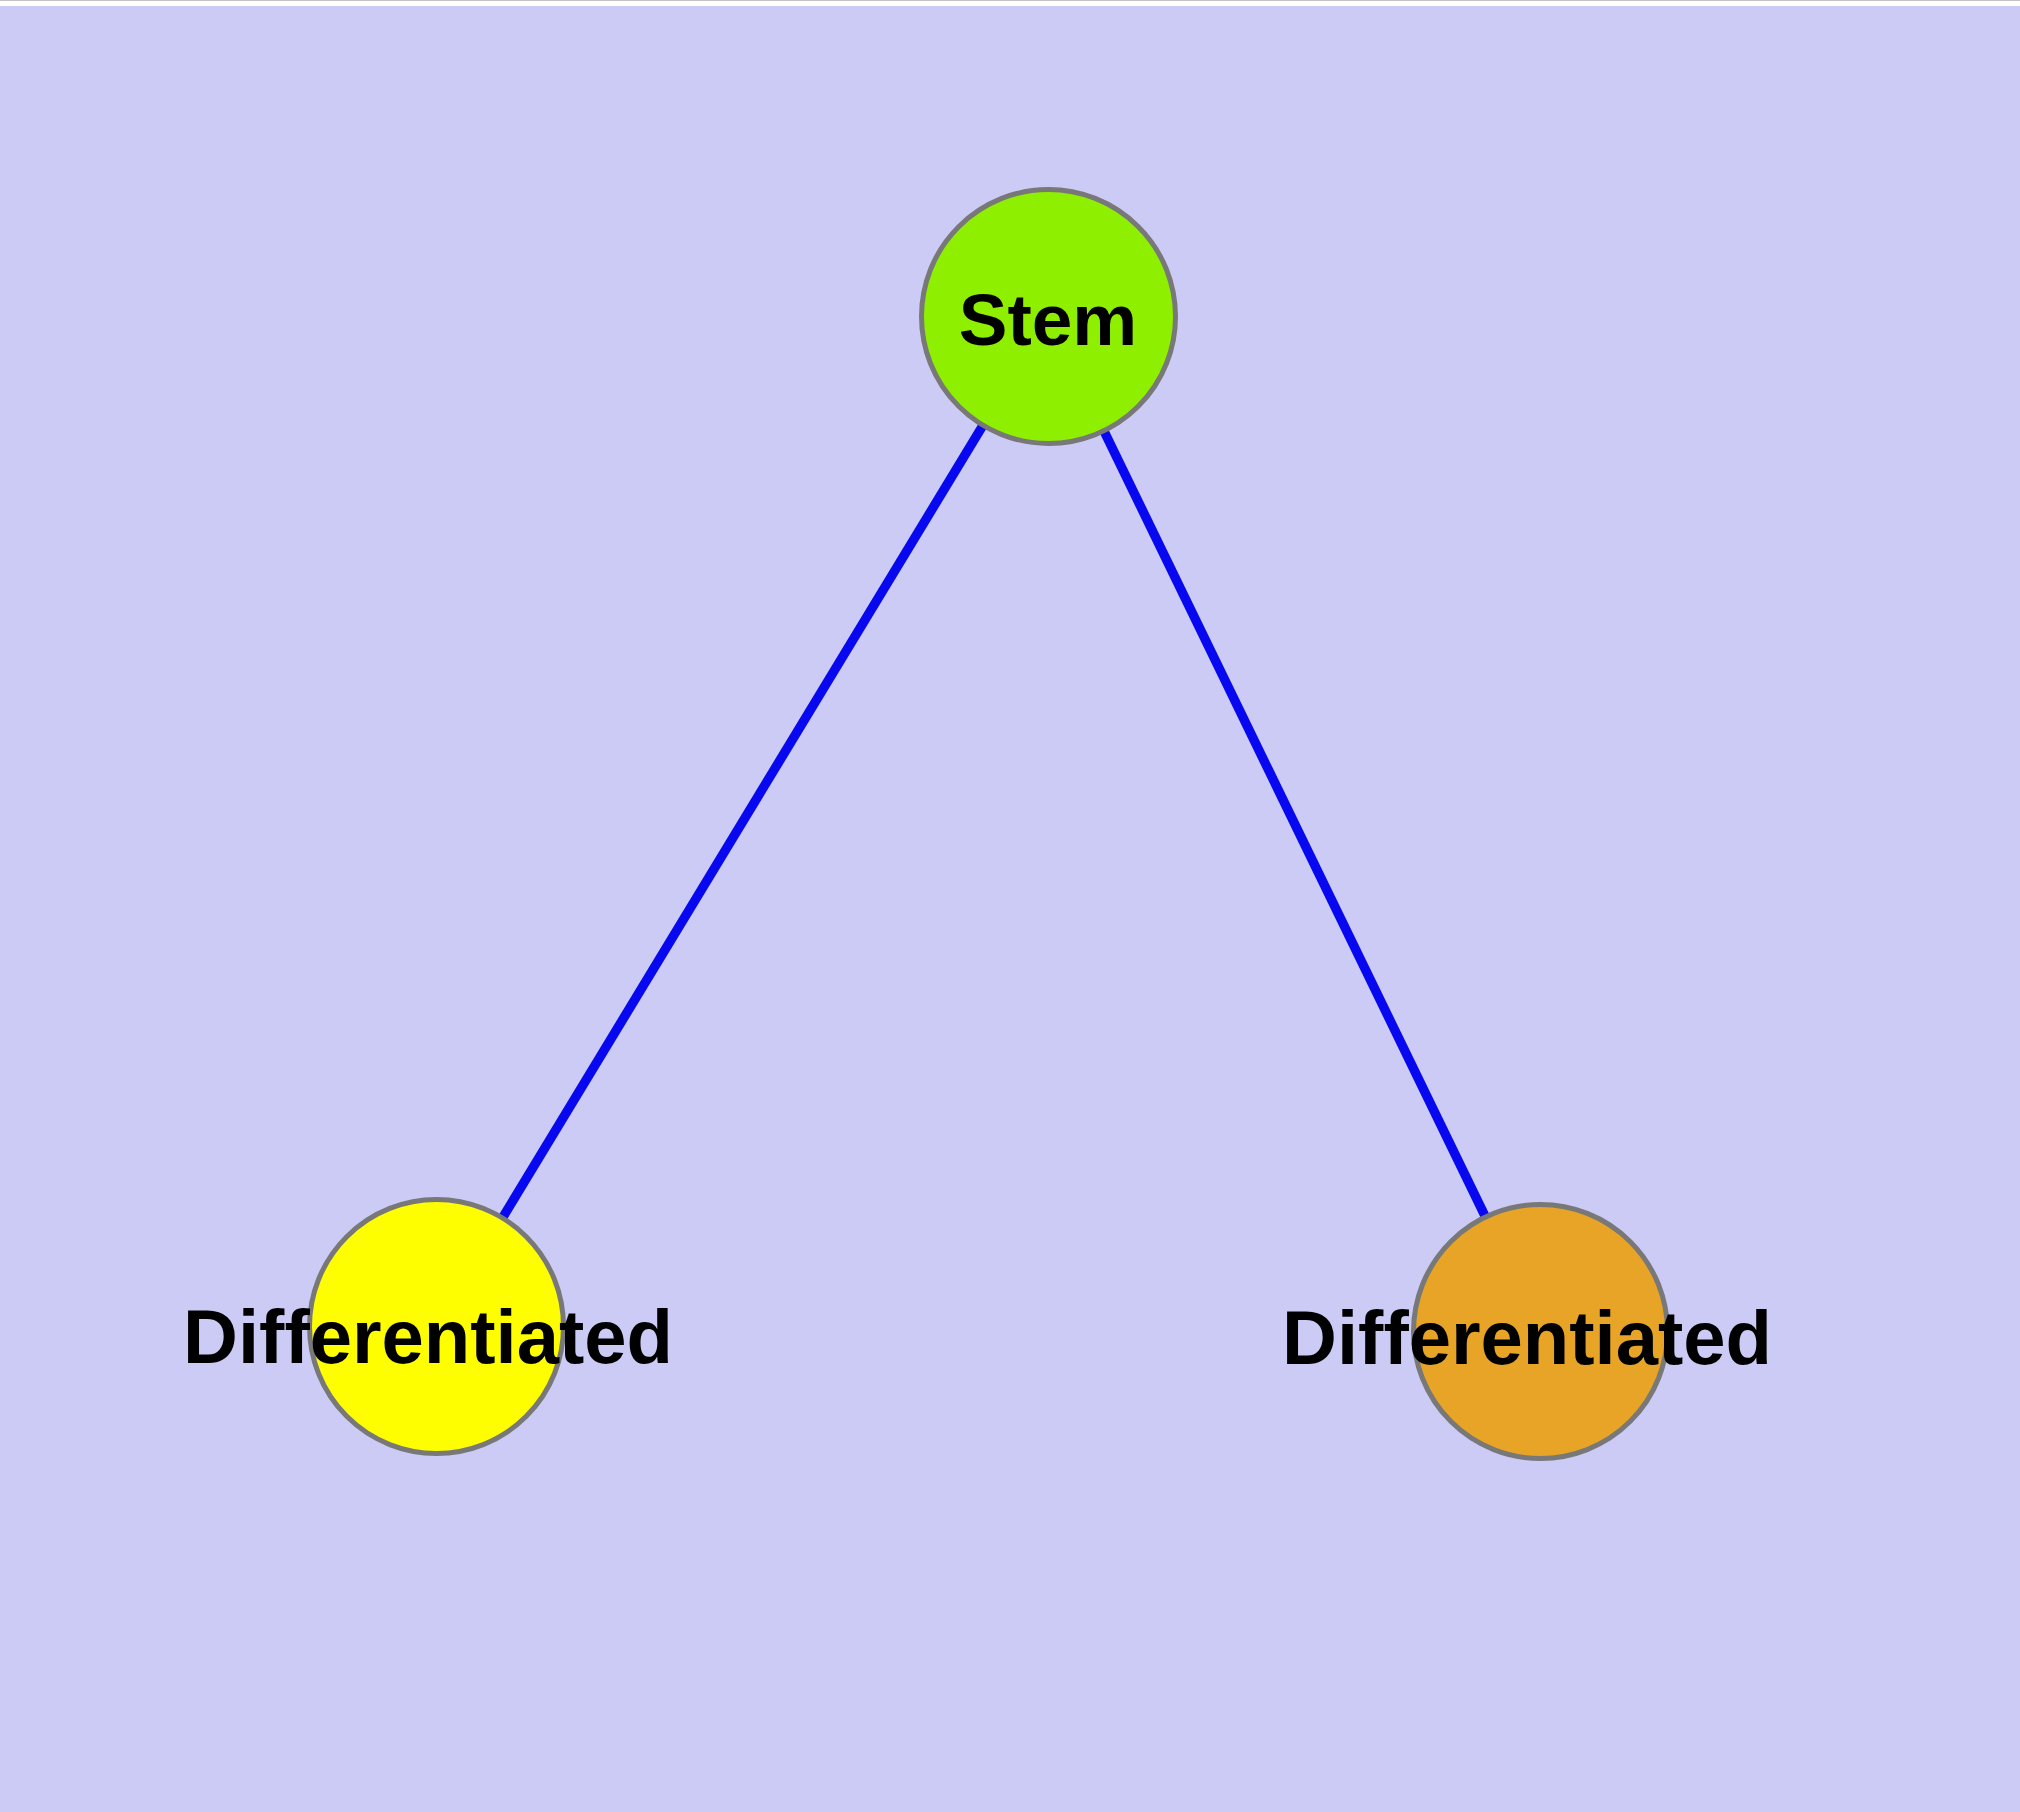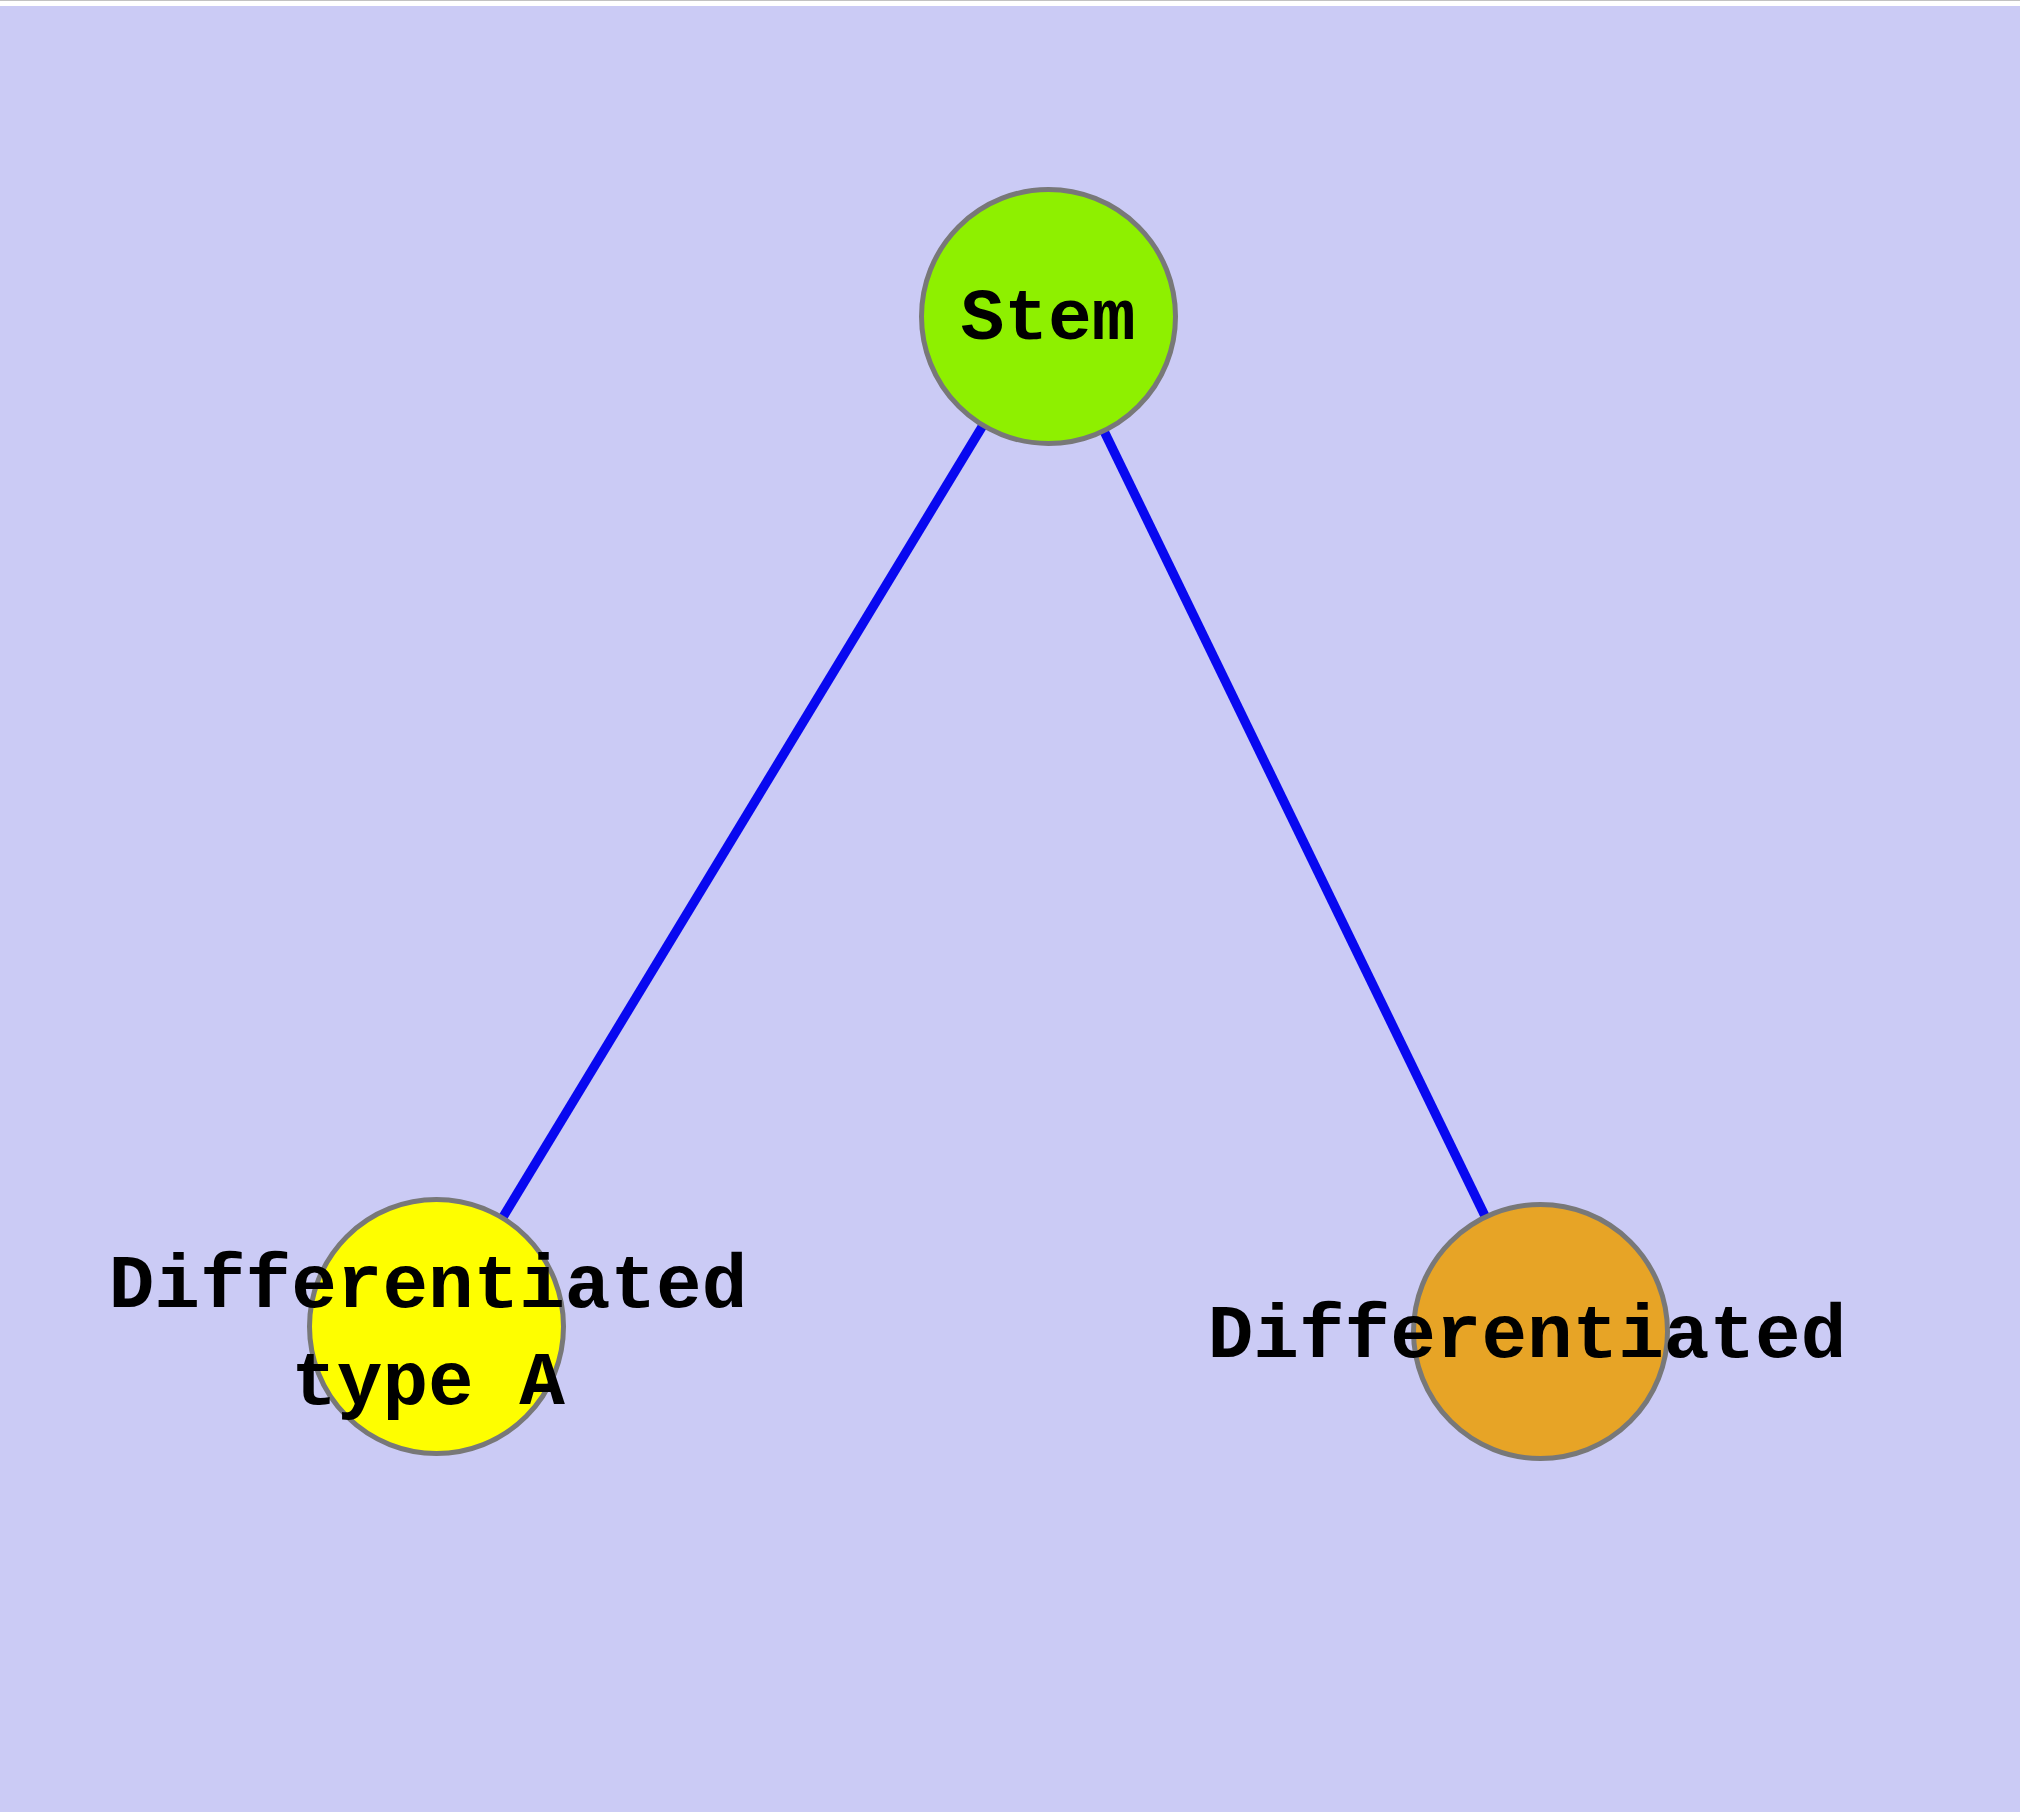--- a/index.html
+++ b/index.html
@@ -45,21 +45,20 @@
   .node-stem { left: 919px; top: 187px; }
   .node-a    { left: 307px;  top: 1197px; }
   .node-b    { left: 1411px; top: 1202px; }
   .label {
     position: absolute;
     transform: translate(-50%, -50%);
     font-weight: bold;
     text-align: center;
     white-space: nowrap;
     line-height: 97px;
-    font-family: Liberation Mono, monospace;
   }
   .label-stem {
     left: 1048px;
     top: 319px;
     font-size: 73px;
   }
   .label-a {
     left: 428px;
     top: 1336px;
     font-size: 76px;
@@ -83,21 +82,20 @@
   </svg>
 
   <div class="node node-stem" style="background-color: rgb(142, 240, 0); border-color: rgb(120, 120, 120);"></div>
   <div class="node node-a" style="background-color: rgb(254, 254, 0); border-color: rgb(120, 120, 120);"></div>
   <div class="node node-b" style="background-color: rgb(231, 164, 38); border-color: rgb(120, 120, 120);"></div>
 
   <div class="label label-stem" style="color: rgb(0, 0, 0);">Stem</div>
 
   <div class="label label-a" style="color: rgb(0, 0, 0);">
     <span>Differentiated</span><br>
-    <span>type A</span>
   </div>
 
   <div class="label label-b" style="color: rgb(0, 0, 0);">
     <span>Differentiated</span><br>
   </div>
 
 </div>
 
 
 </body></html>

